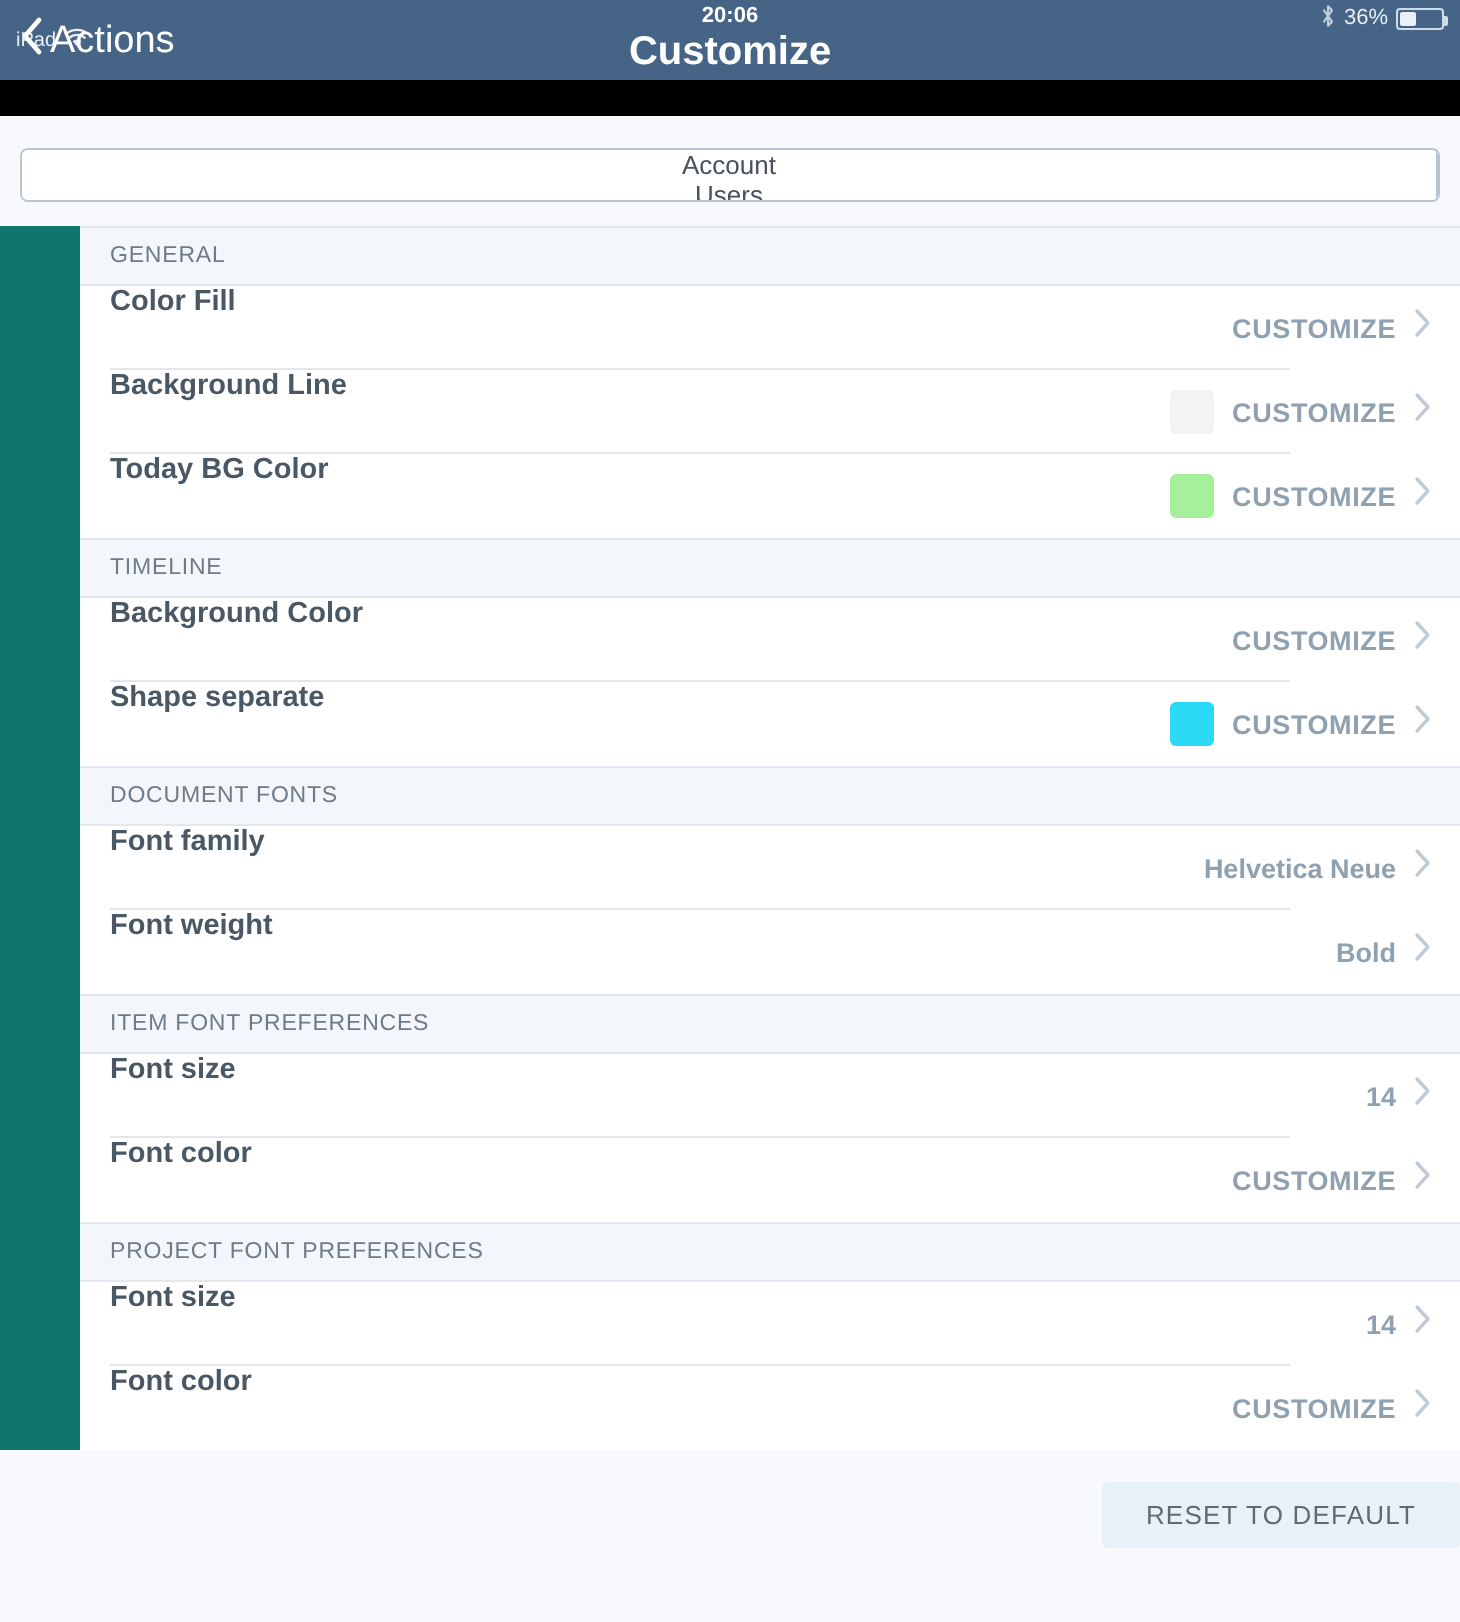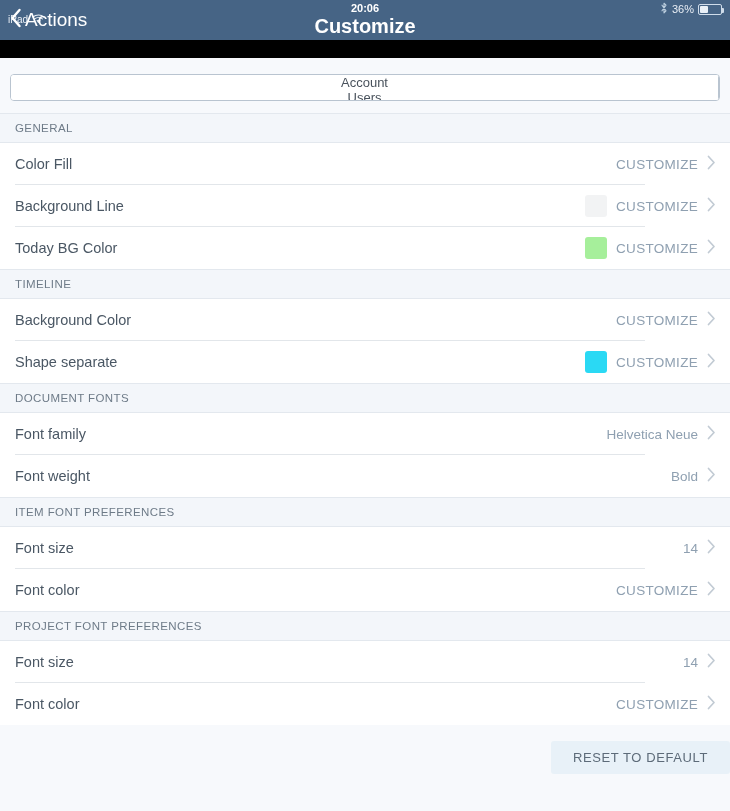--- a/index.html
+++ b/index.html
@@ -69,31 +69,32 @@
   }
   .seg {
     flex:1; display:flex; align-items:center; justify-content:center;
     font-size:13px; color:#49525c; cursor:pointer;
     border-right:1px solid #b9c4d0; background:#ffffff;
   }
   .seg:last-child { border-right:none; }
   .seg.active { background:#42627F; color:#ffffff; }
 
   
-  .list { background:#0f766e; }
+  .list { background:#0f766e;padding-left:40px; }
   .section-header {
     height:30px; display:flex; align-items:center;
     padding-left:15px; background:#F3F6FA;
     font-size:11.5px; letter-spacing:0.4px; color:#6e7b88;
     border-top:1px solid #e3e8ee; border-bottom:1px solid #e3e8ee;
   }
   .row {
-    height:42px; display:flex; align-items:center;
+    height:42px; display:flex; 
     padding:0 14px 0 15px; background:#ffffff; position:relative;
     cursor:pointer;
+    font-weight:bold;
   }
   .row-sep::after {
     content:""; position:absolute; left:15px; right:85px; bottom:0;
     height:1px; background:#e2e6ea;
   }
   .row-label { font-size:14.5px; color:#4a5764; flex:1; }
   .row-right { display:flex; align-items:center; gap:9px; }
   .swatch { width:22px; height:22px; border-radius:3px; }
   .row-value { font-size:13.5px; color:#8fa0b1; letter-spacing:0.3px; }
   .row-value.plain { color:#8fa0b1; letter-spacing:0; }

